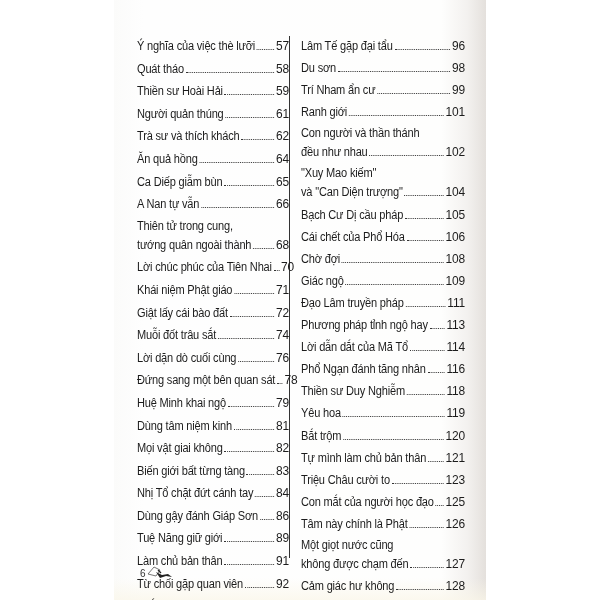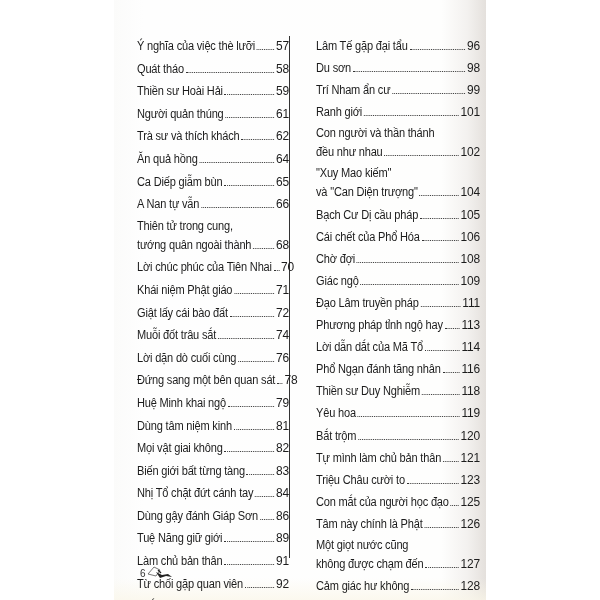--- a/index.html
+++ b/index.html
@@ -10,21 +10,21 @@
   .page {
     position: absolute; left: 114px; top: 0; width: 372px; height: 600px;
     background: linear-gradient(to right, #fbfbfa 0%, #fefefe 8%, #fefefd 88%, #f3f1ef 95%, #e4e0dc 100%);
   }
   .page-bottom {
     position: absolute; left: 114px; top: 578px; width: 372px; height: 22px;
     background: linear-gradient(to bottom, rgba(255,255,255,0), rgba(250,246,232,0.7));
   }
   .col { position: absolute; top: 34px; width: 152px; }
   .col.left { left: 137px; }
-  .col.right { left: 316px; width: 164px; }
+  .col.right { left: 301px; width: 164px; }
   .divider {
     position: absolute; left: 289px; top: 36px; width: 1px; height: 522px; background: #333;
   }
   .entry {
     font-size: 12px; line-height: 15px; letter-spacing: -0.2px;
     transform: scaleX(0.92); transform-origin: left top;
     width: 108.7%;
   }
   .row { display: flex; align-items: baseline; white-space: nowrap; }
   .row .title { flex: 0 0 auto; }

